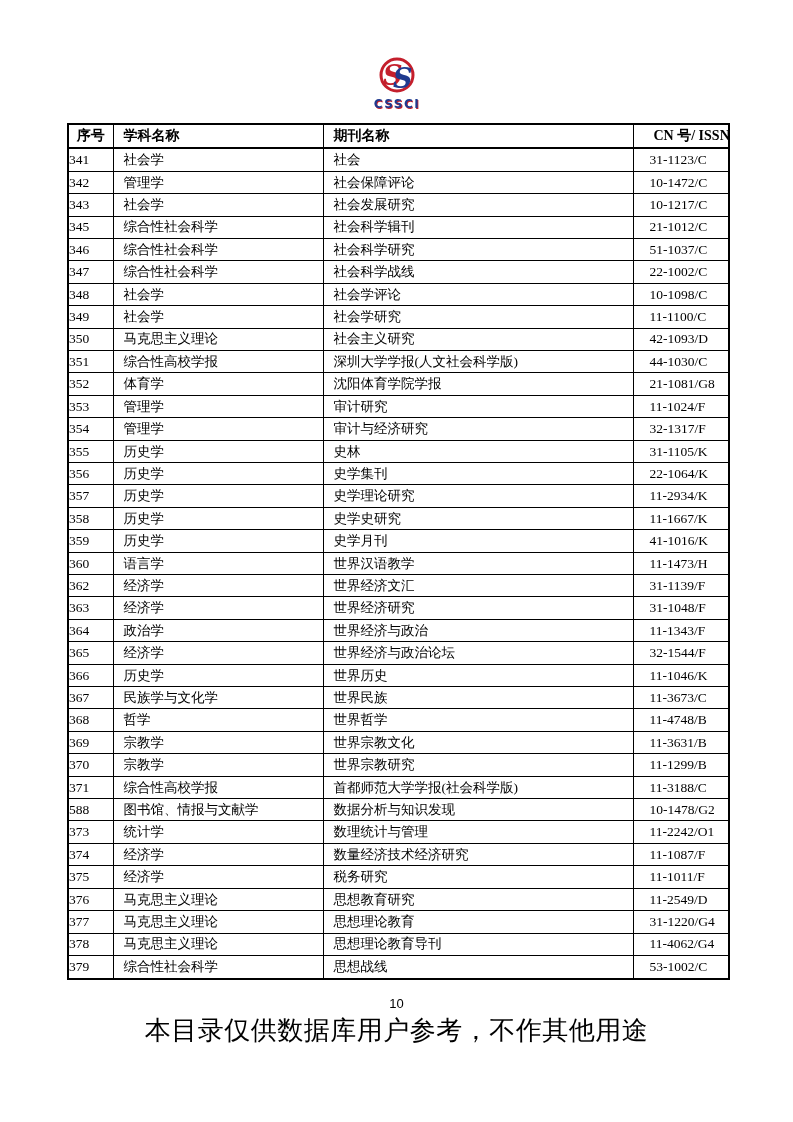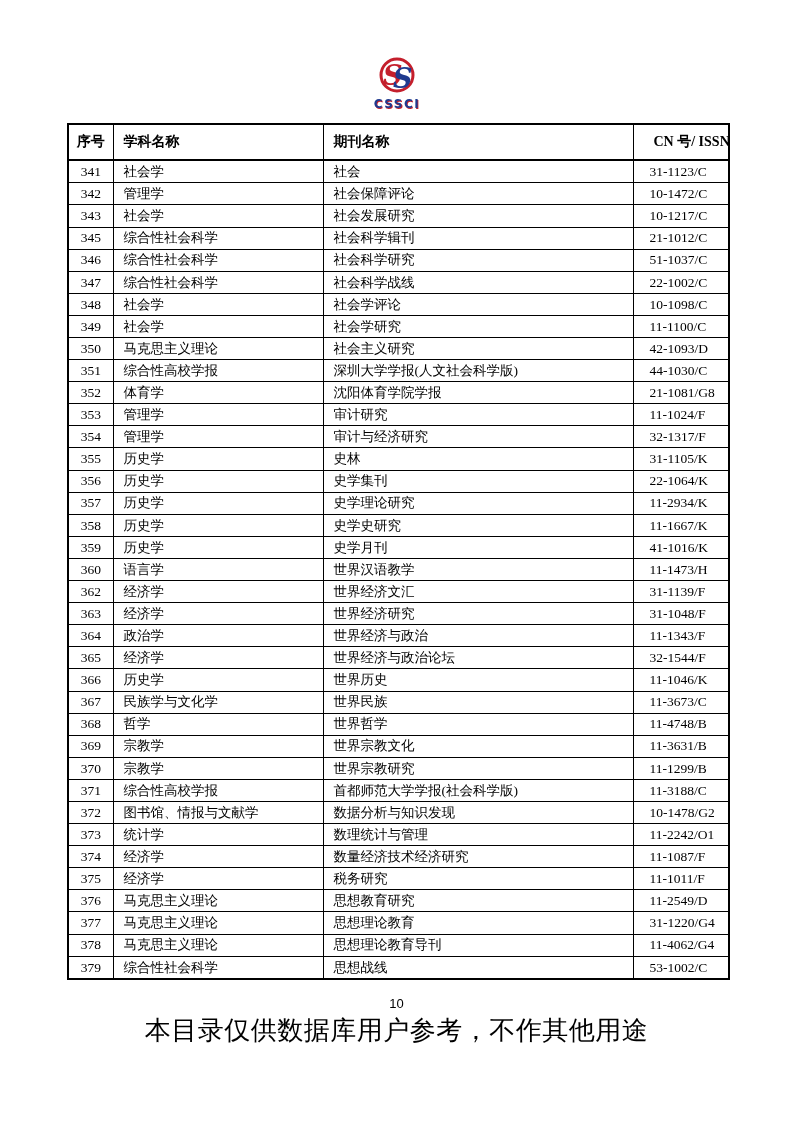--- a/index.html
+++ b/index.html
@@ -49,30 +49,30 @@
   }
   .journal-table th, .journal-table td {
     border: 1px solid #000;
     padding: 0;
     overflow: hidden;
     white-space: nowrap;
     vertical-align: middle;
     font-size: 13.5px;
     line-height: 1;
   }
-  .journal-table thead tr { height: 36px; }
+  .journal-table thead tr { height: 24px; }
   .journal-table th {
     font-weight: bold;
     font-size: 14px;
     border-bottom: 2px solid #000;
   }
   .journal-table th.h0 { text-align: center; }
   .journal-table th.h1, .journal-table th.h2 { text-align: left; padding-left: 10px; }
   .journal-table th.h3 { text-align: left; padding-left: 20px; }
-  .journal-table td.c0 { text-align: center; }
+  .journal-table td.c0 { text-align: left; }
   .journal-table td.c1, .journal-table td.c2 { text-align: left; padding-left: 10px; }
   .journal-table td.c3 { text-align: left; padding-left: 16px; }
 
   
   .page-number {
     position: absolute;
     top: 996px;
     left: 0;
     width: 100%;
     text-align: center;
@@ -288,21 +288,21 @@
           <td class="c2">世界宗教研究</td>
           <td class="c3">11-1299/B</td>
         </tr>
         <tr>
           <td class="c0">371</td>
           <td class="c1">综合性高校学报</td>
           <td class="c2">首都师范大学学报(社会科学版)</td>
           <td class="c3">11-3188/C</td>
         </tr>
         <tr>
-          <td class="c0">372</td>
+          <td class="c0">588</td>
           <td class="c1">图书馆、情报与文献学</td>
           <td class="c2">数据分析与知识发现</td>
           <td class="c3">10-1478/G2</td>
         </tr>
         <tr>
           <td class="c0">373</td>
           <td class="c1">统计学</td>
           <td class="c2">数理统计与管理</td>
           <td class="c3">11-2242/O1</td>
         </tr>

